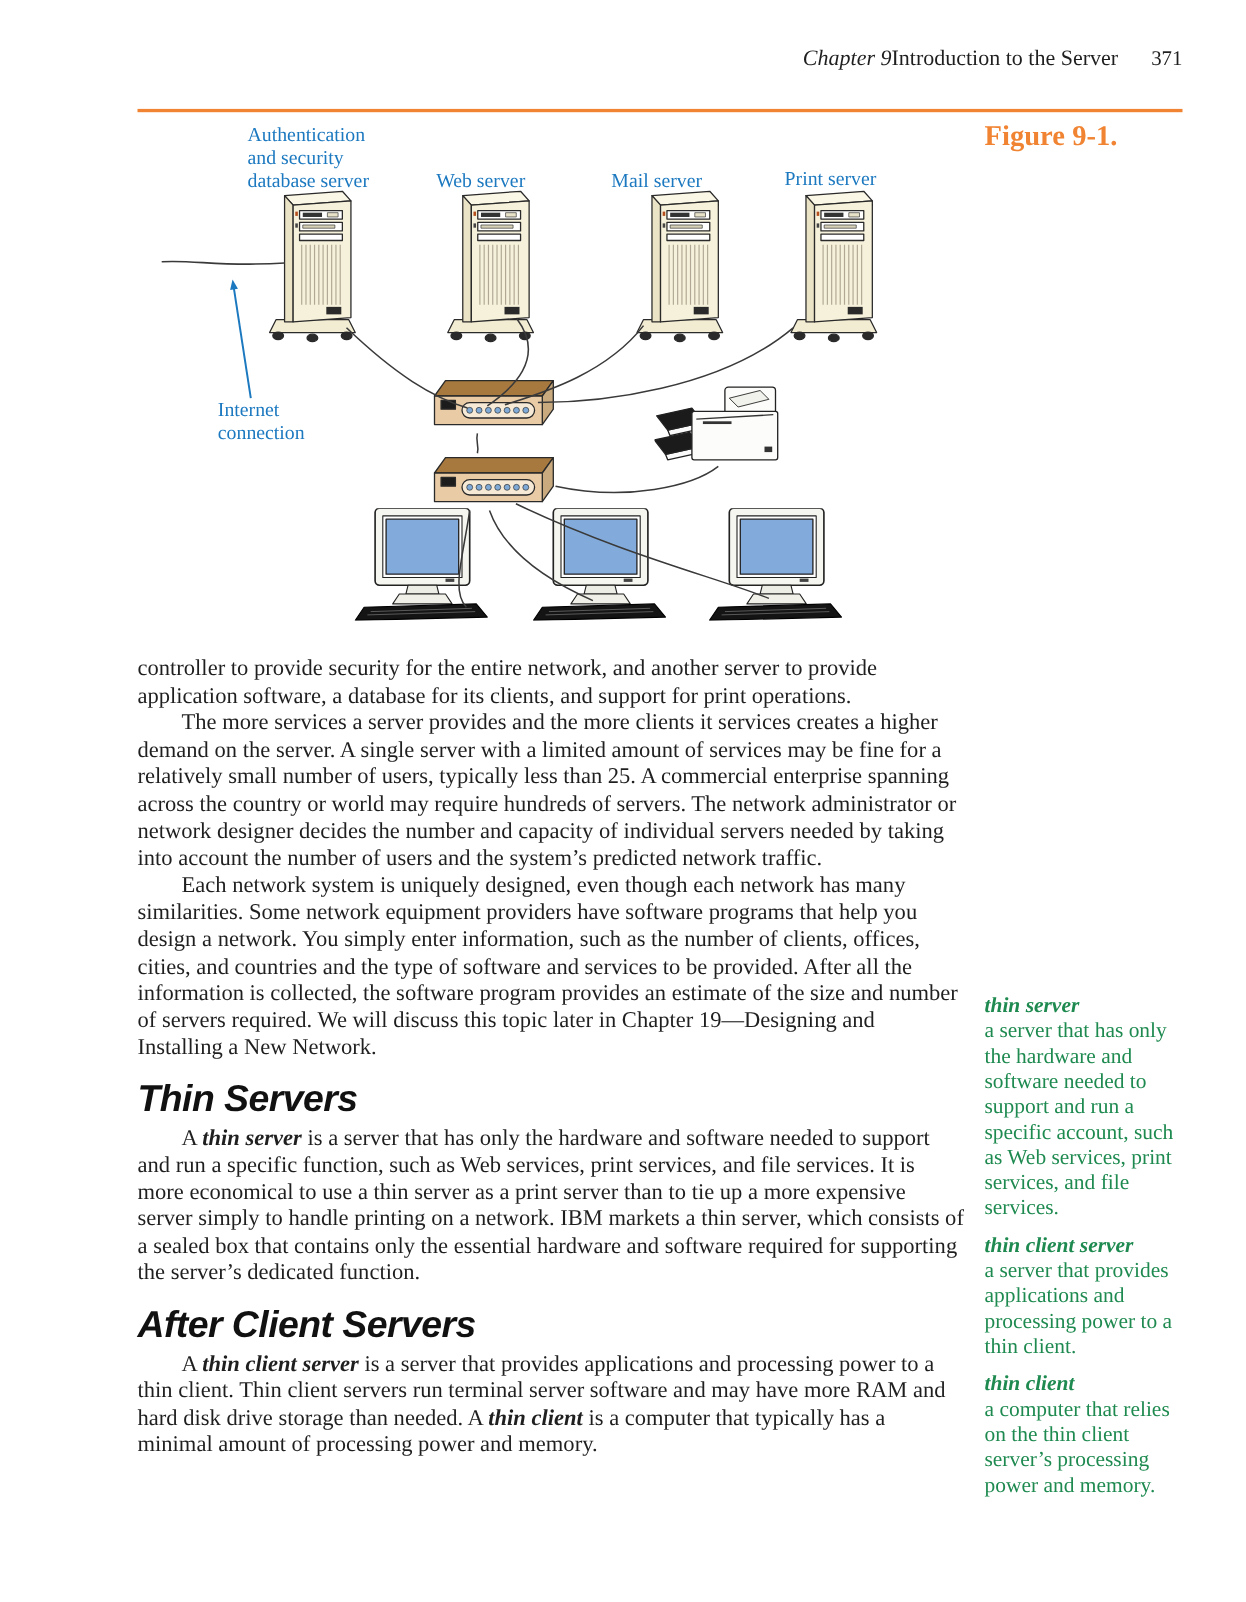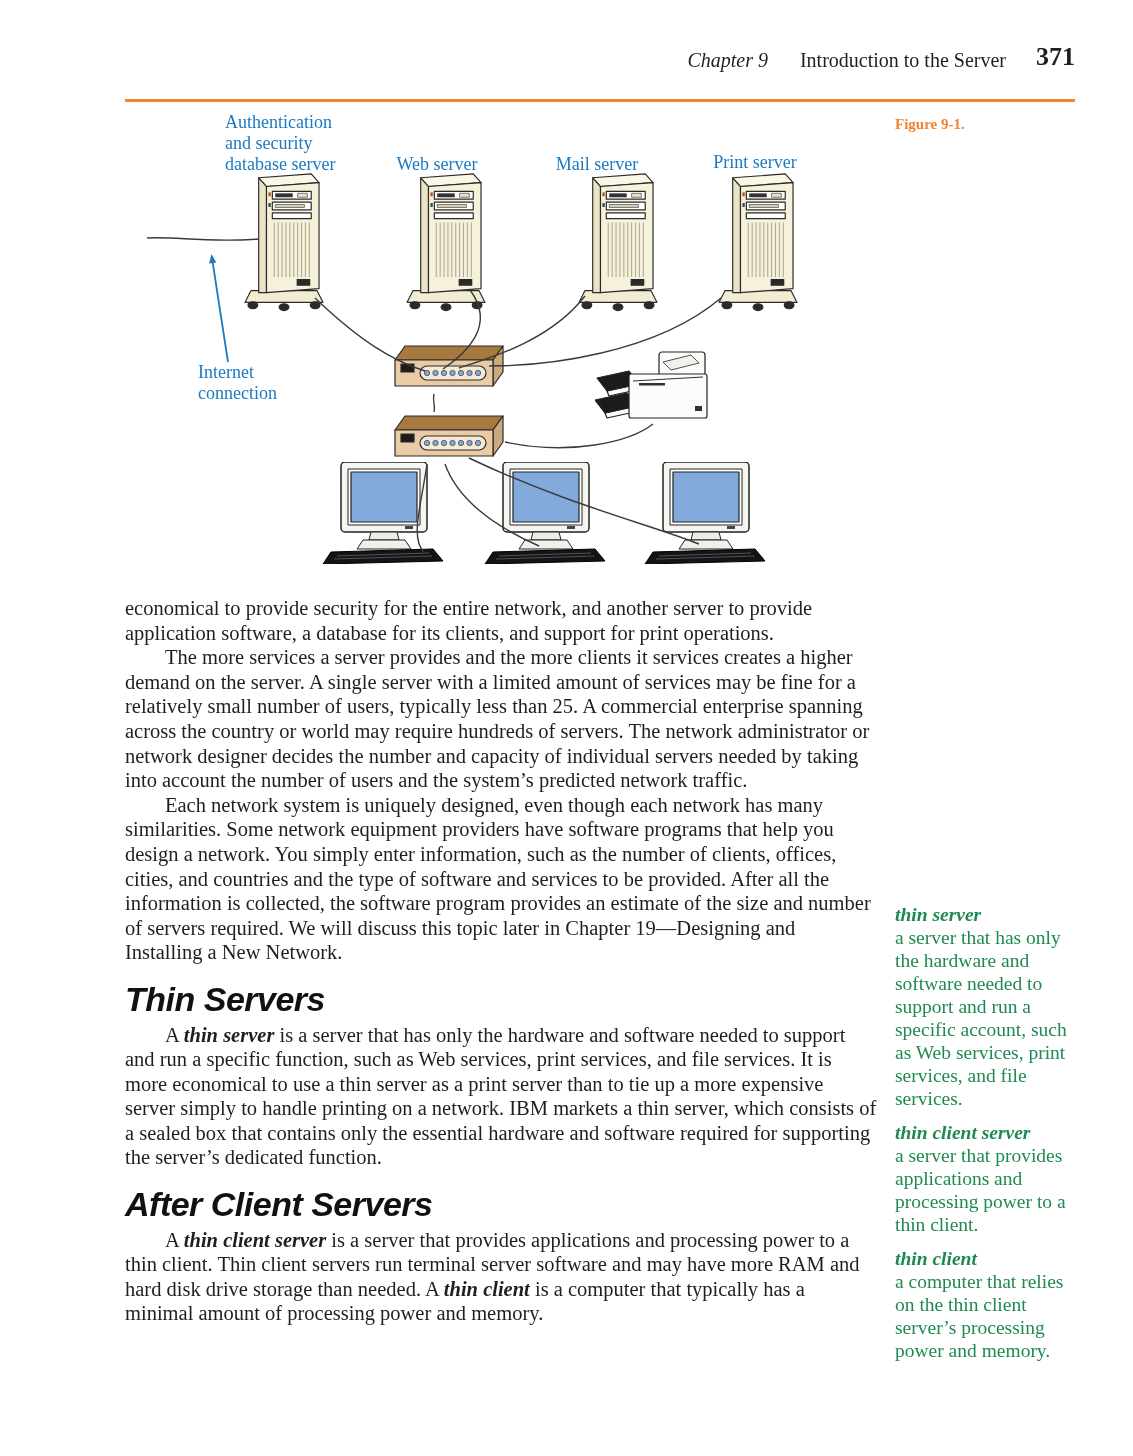--- a/index.html
+++ b/index.html
@@ -15,42 +15,42 @@
   
   .running-head {
     position: absolute;
     top: 42px;
     right: 58px;
     display: flex;
     align-items: flex-end;
     white-space: nowrap;
   }
   .running-head .chapter { font-style: italic; font-size: 20px; }
-  .running-head .htitle  { font-size: 20px; margin-left: 32px; }
-  .running-head .pagenum { font-size: 26px; font-weight: bold; margin-left: 30px; }
+  .running-head .htitle  { font-size: 20px; margin-left: 0; }
+  .running-head .pagenum { font-size: 19px; font-weight: normal; margin-left: 30px; }
 
   .top-rule {
     position: absolute;
     left: 125px; top: 99px;
     width: 950px; height: 3px;
     background: #f18432;
   }
 
   
   .figure-wrap { position: absolute; left: 125px; top: 106px; width: 760px; height: 472px; }
   .fig-label { font-family: "Liberation Serif", serif; font-size: 18px; fill: #1c79c0; }
   .cable { fill: none; stroke: #3a3a3a; stroke-width: 1.4; }
   .arrow-line { fill: none; stroke: #1c79c0; stroke-width: 1.8; }
 
   
   .caption {
     position: absolute;
     left: 895px; top: 112px;
     width: 184px;
-    font-size: 15px;
+    font-size: 26px;
     line-height: 24px;
   }
   .caption .fig-num { color: #f18432; font-weight: bold; display:block; }
   .caption .fig-text { color: #2b2b2b; }
 
   
   .body-col {
     position: absolute;
     left: 125px; top: 596px;
     width: 752px;
@@ -218,21 +218,21 @@
       <text class="fig-label" x="73" y="272">Internet</text>
       <text class="fig-label" x="73" y="293">connection</text>
     </svg>
   </div>
 
   <div class="caption">
     <span class="fig-num">Figure 9-1.</span>
   </div>
 
   <div class="body-col">
-    <p>economical to provide security for the entire network, and another server to provide application software, a database for its clients, and support for print operations.</p>
+    <p>controller to provide security for the entire network, and another server to provide application software, a database for its clients, and support for print operations.</p>
     <p class="indent">The more services a server provides and the more clients it services creates a higher demand on the server. A single server with a limited amount of services may be fine for a relatively small number of users, typically less than 25. A commercial enterprise spanning across the country or world may require hundreds of servers. The network administrator or network designer decides the number and capacity of individual servers needed by taking into account the number of users and the system’s predicted network traffic.</p>
     <p class="indent">Each network system is uniquely designed, even though each network has many similarities. Some network equipment providers have software programs that help you design a network. You simply enter information, such as the number of clients, offices, cities, and countries and the type of software and services to be provided. After all the information is collected, the software program provides an estimate of the size and number of servers required. We will discuss this topic later in Chapter 19—Designing and Installing a New Network.</p>
 
     <h2>Thin Servers</h2>
     <p class="indent"><span>A </span><em class="keyterm">thin server</em><span> is a server that has only the hardware and software needed to support and run a specific function, such as Web services, print services, and file services. It is more economical to use a thin server as a print server than to tie up a more expensive server simply to handle printing on a network. IBM markets a thin server, which consists of a sealed box that contains only the essential hardware and software required for supporting the server’s dedicated function.</span></p>
 
     <h2>After Client Servers</h2>
     <p class="indent"><span>A </span><em class="keyterm">thin client server</em><span> is a server that provides applications and processing power to a thin client. Thin client servers run terminal server software and may have more RAM and hard disk drive storage than needed. A </span><em class="keyterm">thin client</em><span> is a computer that typically has a minimal amount of processing power and memory.</span></p>
   </div>
 

